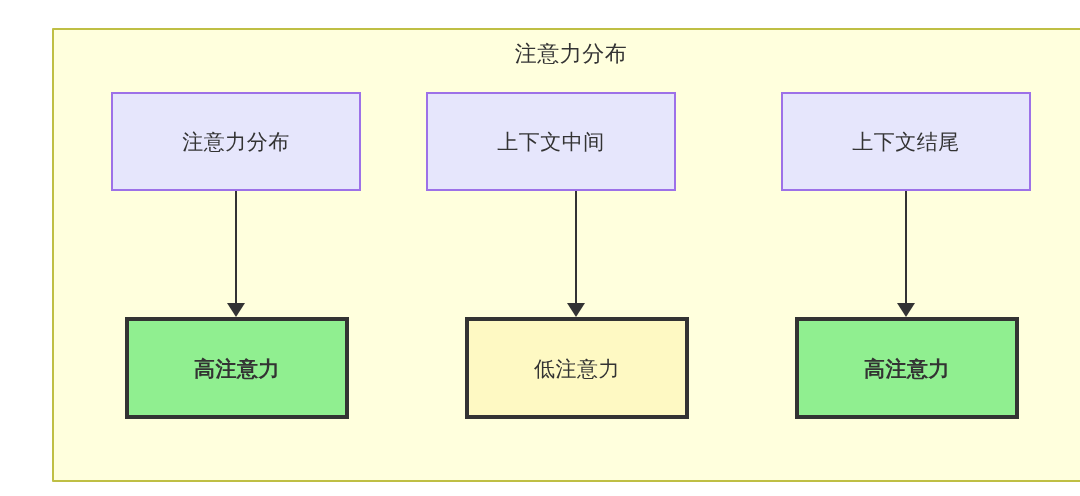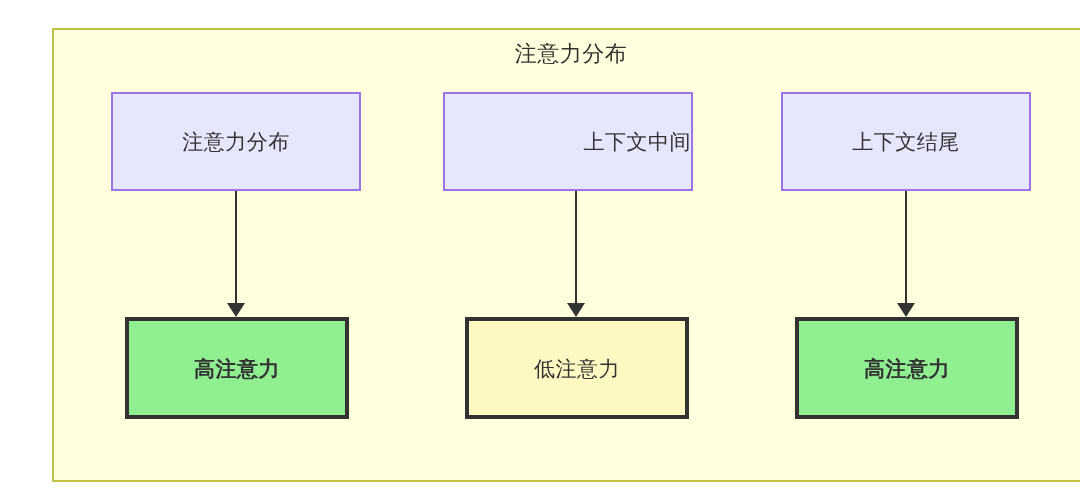--- a/index.html
+++ b/index.html
@@ -64,21 +64,21 @@
 
   
   .node-context {
     width: 250px;
     height: 99px;
     top: 92px;
     background: #e6e6fc;
     border: 2px solid #9d71e8;
   }
   .ctx-1 { left: 87px; }
-  .ctx-2 { left: 419px; justify-content: flex-end; }
+  .ctx-2 { left: 402px; }
   .ctx-3 { left: 757px; }
 
   
   .node-attn {
     width: 224px;
     height: 102px;
     top: 317px;
     border: 4px solid #333333;
   }
   .attn-high { background: #90ef90; font-weight: bold; }

